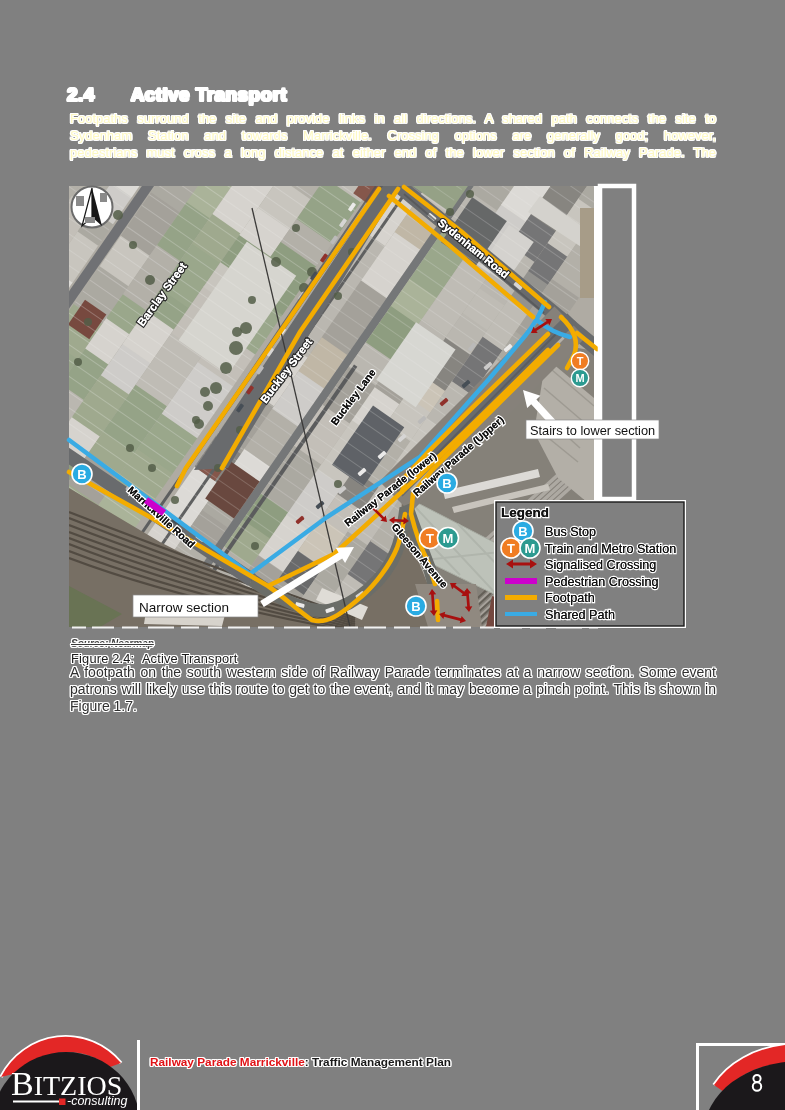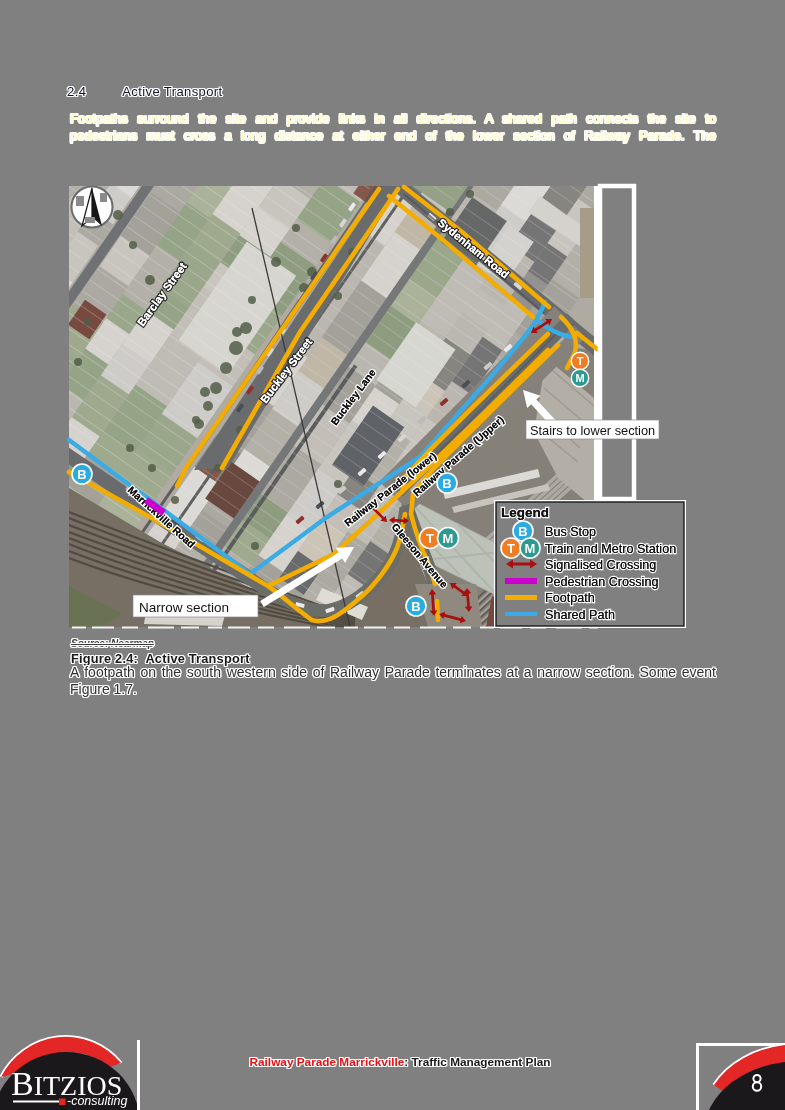--- a/index.html
+++ b/index.html
@@ -1,23 +1,24 @@
 <!DOCTYPE html>
 <html><head><meta charset="utf-8"><style>
 html,body{margin:0;padding:0;width:785px;height:1110px;background:#808080;font-family:"Liberation Sans",sans-serif;overflow:hidden;position:relative}
 .abs{position:absolute}
 .jl{text-align:justify;text-align-last:justify;white-space:nowrap}
 .halo{text-shadow:-1px -1px 0 #fff,1px -1px 0 #fff,-1px 1px 0 #fff,1px 1px 0 #fff,-1.2px 0 0 #fff,1.2px 0 0 #fff,0 -1.2px 0 #fff,0 1.2px 0 #fff}
 </style></head>
 <body>
 
-<div class="abs halo" style="left:67px;top:84px;width:649px;font-size:13px;font-weight:normal;color:#0f172a;letter-spacing:0.4px"><span>2.4</span><span style="display:inline-block;width:36px"></span><span>Active Transport</span></div>
+<div class="abs halo" style="left:67px;top:84px;width:649px;font-size:19px;font-weight:bold;color:#ffffff;letter-spacing:0.4px"><span>2.4</span><span style="display:inline-block;width:36px"></span><span>Active Transport</span></div>
 
 <div class="abs halo" style="left:70px;top:111px;width:646px;font-size:13px;color:#fef9c3;line-height:16.8px">
 <div class="jl">Footpaths surround the site and provide links in all directions. A shared path connects the site to</div>
+<div class="jl">Sydenham Station and towards Marrickville. Crossing options are generally good; however,</div>
 <div class="jl">pedestrians must cross a long distance at either end of the lower section of Railway Parade. The</div>
 </div>
 
 <svg class="abs" style="left:0;top:0" width="785" height="1110" viewBox="0 0 785 1110">
 
 <defs>
 <clipPath id="mapclip">
         <rect x="69" y="186" width="531" height="441"></rect>
       </clipPath>
 </defs>
@@ -802,21 +803,22 @@
 <path d="M 714 1085 A 95 75 0 0 1 785 1045 L 785 1064 Q 748 1064 724 1092 Z" fill="#e32726"></path>
 <ellipse cx="800" cy="1133" rx="96" ry="72" fill="#1b181b"></ellipse>
 <circle cx="757" cy="1078.5" r="3.6" fill="none" stroke="#ffffff" stroke-width="2"></circle>
 <circle cx="757" cy="1086.5" r="4.2" fill="none" stroke="#ffffff" stroke-width="2"></circle>
 </g>
 
 </svg>
 
 <div class="abs halo" style="left:71px;top:638px;font-size:10px;font-style:italic;font-weight:bold;color:#3a3a3a;text-decoration:line-through">Source: Nearmap</div>
 
-<div class="abs halo" style="left:71px;top:651px;font-size:12.8px;font-weight:bold;color:#1a1a1a;letter-spacing:0.2px">Figure 2.4:&nbsp;&nbsp;Active Transport</div>
+<div class="abs halo" style="left:71px;top:651px;font-size:12.8px;font-weight:normal;color:#1a1a1a;letter-spacing:0.2px">Figure 2.4:&nbsp;&nbsp;Active Transport</div>
 
 <div class="abs halo" style="left:70px;top:664px;width:646px;font-size:14px;color:#303030;line-height:17.2px">
 <div class="jl">A footpath on the south western side of Railway Parade terminates at a narrow section. Some event</div>
+<div class="jl">patrons will likely use this route to get to the event, and it may become a pinch point. This is shown in</div>
 <div>Figure 1.7.</div>
 </div>
 
-<div class="abs halo" style="left:150px;top:1056px;width:500px;text-align:center;font-size:11.8px;font-weight:bold;color:#1a1a1a;line-height:13px">
+<div class="abs halo" style="left:150px;top:1056px;width:500px;font-size:11.8px;font-weight:bold;color:#1a1a1a;line-height:13px">
 <div><span style="color:#e01216">Railway Parade Marrickville</span>: Traffic Management Plan</div>
 </div>
 </body></html>

